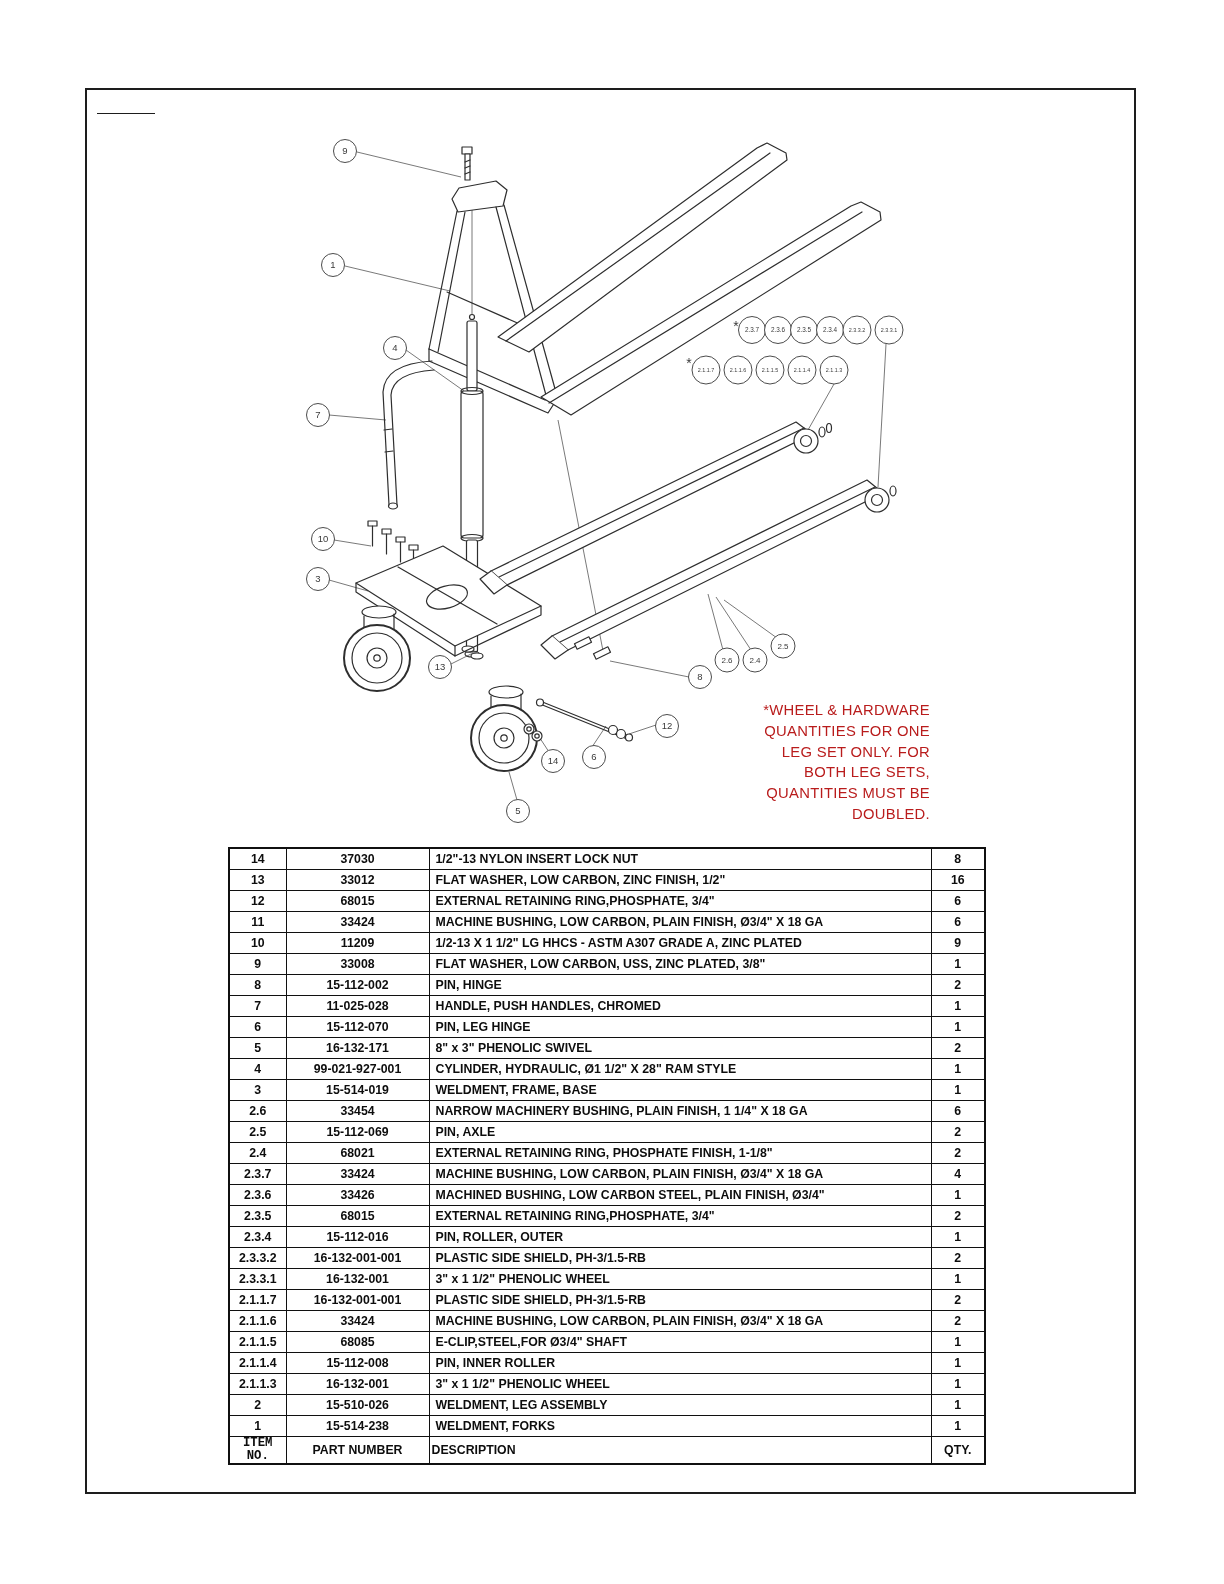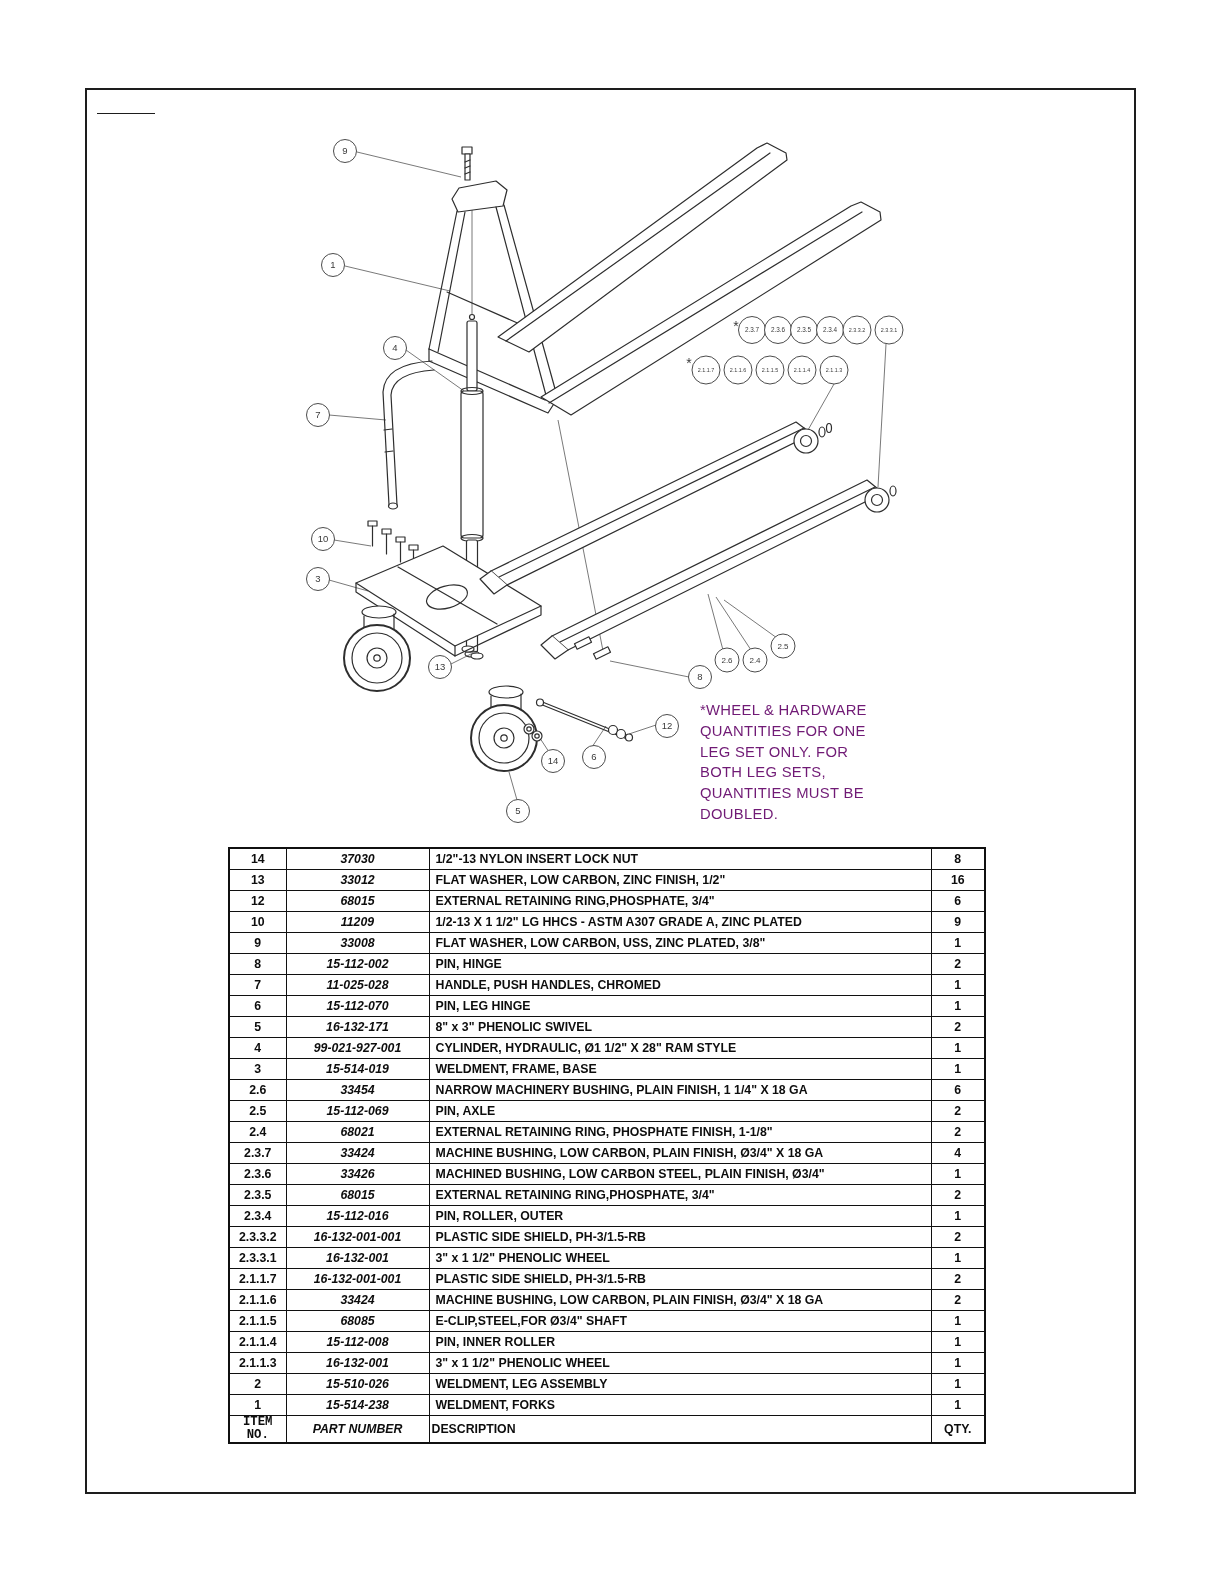--- a/index.html
+++ b/index.html
@@ -11,28 +11,28 @@
         border-top:1.7px solid #1d1d1d;}
   #drawing{position:absolute;left:0;top:0;}
   #balloon-layer{position:absolute;left:0;top:0;width:1224px;height:860px;}
   .balloon{position:absolute;transform:translate(-50%,-50%);
         border:1.2px solid #4c4c4c;border-radius:50%;background:#fff;
         display:flex;align-items:center;justify-content:center;
         color:#3a3a3a;letter-spacing:0;line-height:1;white-space:nowrap;}
   .asterisk{position:absolute;transform:translate(-50%,-50%);
         font-size:14px;color:#3a3a3a;}
   #note{position:absolute;left:700px;top:700px;width:230px;
-        font-size:14.8px;line-height:20.8px;color:#701a75;letter-spacing:.3px;}
+        font-size:14.8px;line-height:20.8px;color:#b91c1c;letter-spacing:.3px;text-align:right;}
   #bom{position:absolute;left:228px;top:847px;border-collapse:collapse;
         table-layout:fixed;border:2px solid #101010;
         font-size:12.3px;font-weight:bold;color:#0d0d0d;}
   #bom td{border:1.5px solid #101010;height:21px;padding:0 2px;
         overflow:hidden;white-space:nowrap;box-sizing:border-box;}
   .c-item{text-align:center;}
-  .c-part{text-align:center;font-style:italic;}
+  .c-part{text-align:center;}
   .c-desc{text-align:left;padding-left:6px !important;}
   .c-qty{text-align:center;}
   .header-row td{height:38px;text-align:center;vertical-align:middle;}
   .hdr-stack{line-height:13px;display:block;font-family:Liberation Mono, monospace;}
 </style>
 </head>
 <body>
 
 <div id="page">
   <div class="sheet-border"></div>
@@ -248,20 +248,26 @@
     <td class="c-desc">FLAT WASHER, LOW CARBON, ZINC FINISH, 1/2"</td>
     <td class="c-qty">16</td>
   </tr>
         <tr>
     <td class="c-item">12</td>
     <td class="c-part">68015</td>
     <td class="c-desc">EXTERNAL RETAINING RING,PHOSPHATE, 3/4"</td>
     <td class="c-qty">6</td>
   </tr>
         <tr>
+    <td class="c-item">11</td>
+    <td class="c-part">33424</td>
+    <td class="c-desc">MACHINE BUSHING, LOW CARBON, PLAIN FINISH, Ø3/4" X 18 GA</td>
+    <td class="c-qty">6</td>
+  </tr>
+        <tr>
     <td class="c-item">10</td>
     <td class="c-part">11209</td>
     <td class="c-desc">1/2-13 X 1 1/2" LG HHCS - ASTM A307 GRADE A, ZINC PLATED</td>
     <td class="c-qty">9</td>
   </tr>
         <tr>
     <td class="c-item">9</td>
     <td class="c-part">33008</td>
     <td class="c-desc">FLAT WASHER, LOW CARBON, USS, ZINC PLATED, 3/8"</td>
     <td class="c-qty">1</td>

